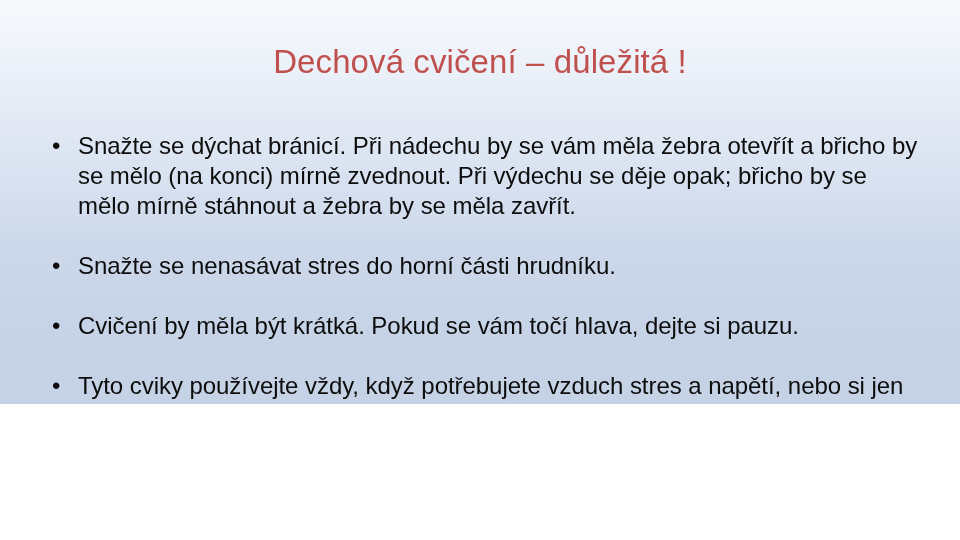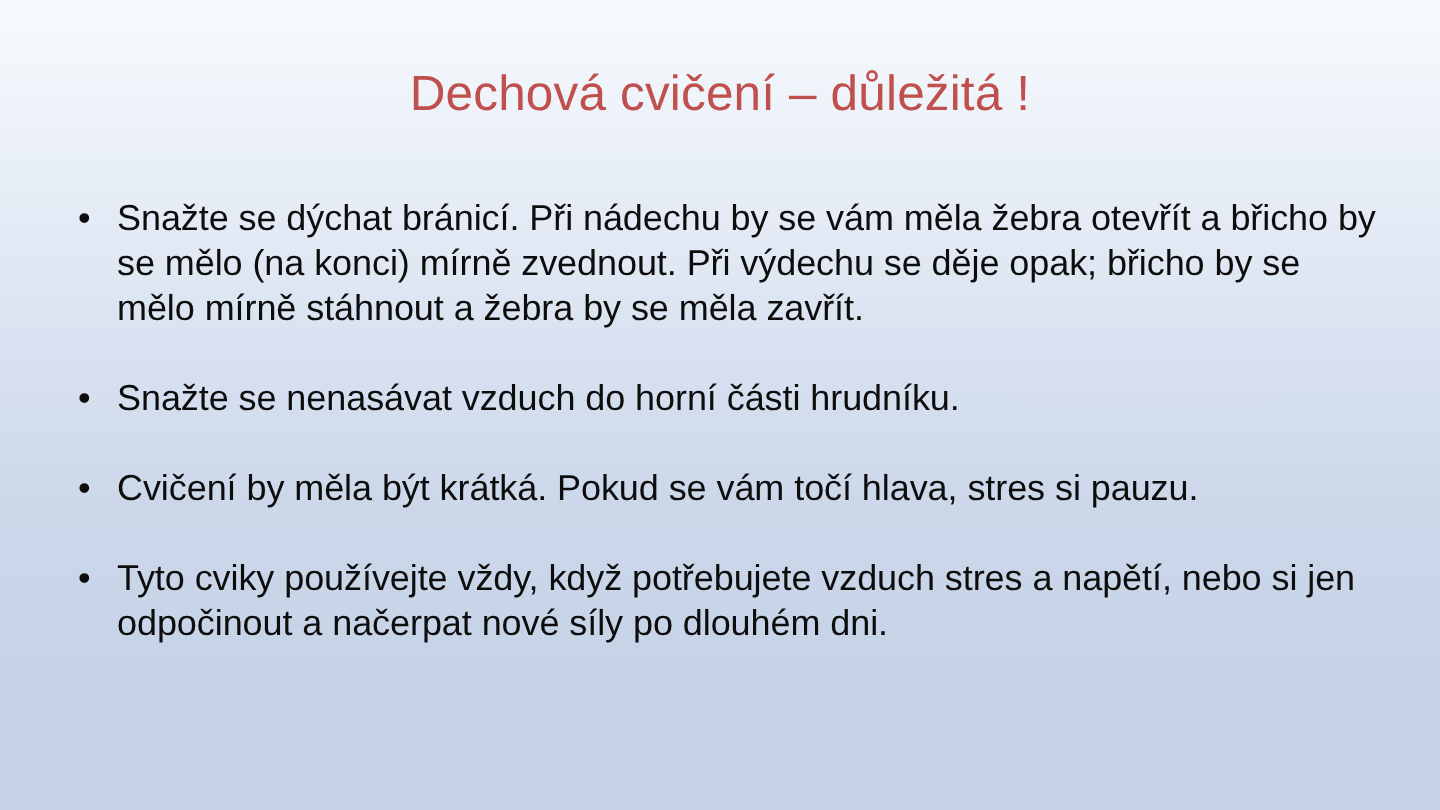--- a/index.html
+++ b/index.html
@@ -5,21 +5,21 @@
 <style>
   html, body {
     margin: 0;
     padding: 0;
     background: #ffffff;
   }
 
   #slide {
     position: relative;
     width: 960px;
-    height: 540px;
+    height: 404px;
     overflow: hidden;
     font-family: "Liberation Sans", "DejaVu Sans", sans-serif;
     
     background: linear-gradient(
       to bottom,
       #f7fafd 0%,
       #f2f6fb 8%,
       #e9eff8 20%,
       #dfe7f3 34%,
       #d5dfef 48%,
@@ -99,26 +99,26 @@
 
   <div id="body-block">
 
     <div class="bullet-item">
       <span class="bullet-marker">•</span>
       <span class="bullet-text">Snažte se dýchat bránicí. Při nádechu by se vám měla žebra otevřít a břicho by se mělo (na konci) mírně zvednout. Při výdechu se děje opak; břicho by se mělo mírně stáhnout a žebra by se měla zavřít.</span>
     </div>
 
     <div class="bullet-item">
       <span class="bullet-marker">•</span>
-      <span class="bullet-text">Snažte se nenasávat vzduch do horní části hrudníku.</span>
+      <span class="bullet-text">Snažte se nenasávat stres do horní části hrudníku.</span>
     </div>
 
     <div class="bullet-item">
       <span class="bullet-marker">•</span>
-      <span class="bullet-text">Cvičení by měla být krátká. Pokud se vám točí hlava, stres si pauzu.</span>
+      <span class="bullet-text">Cvičení by měla být krátká. Pokud se vám točí hlava, dejte si pauzu.</span>
     </div>
 
     <div class="bullet-item">
       <span class="bullet-marker">•</span>
       <span class="bullet-text">Tyto cviky používejte vždy, když potřebujete vzduch stres a napětí, nebo si jen odpočinout a načerpat nové síly po dlouhém dni.</span>
     </div>
 
   </div>
 </div>
 

